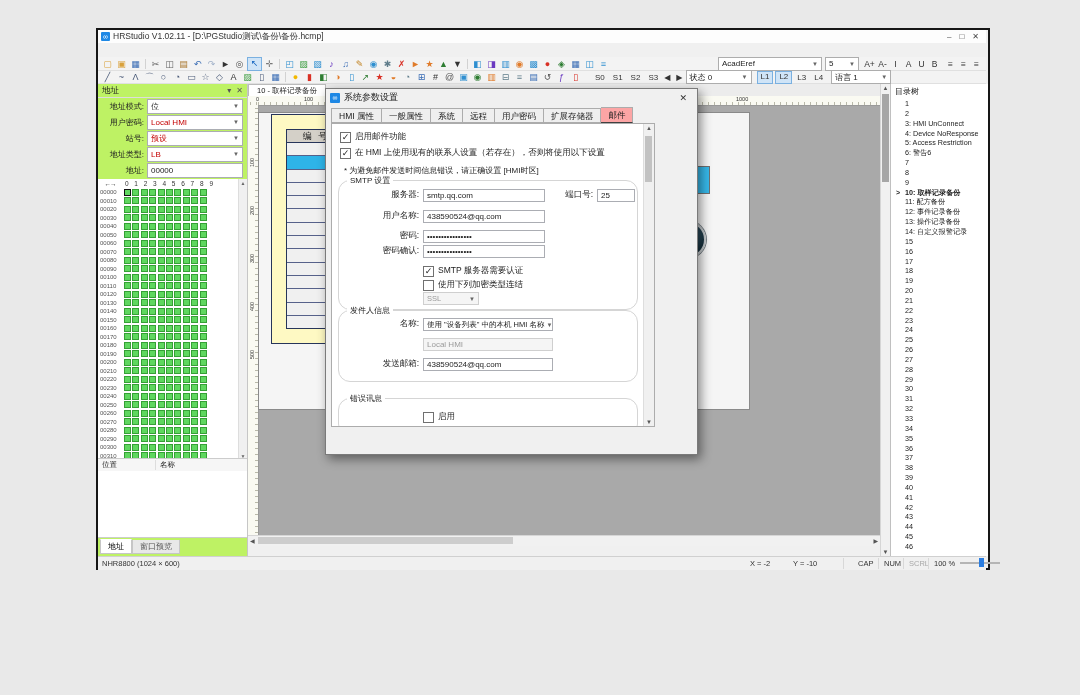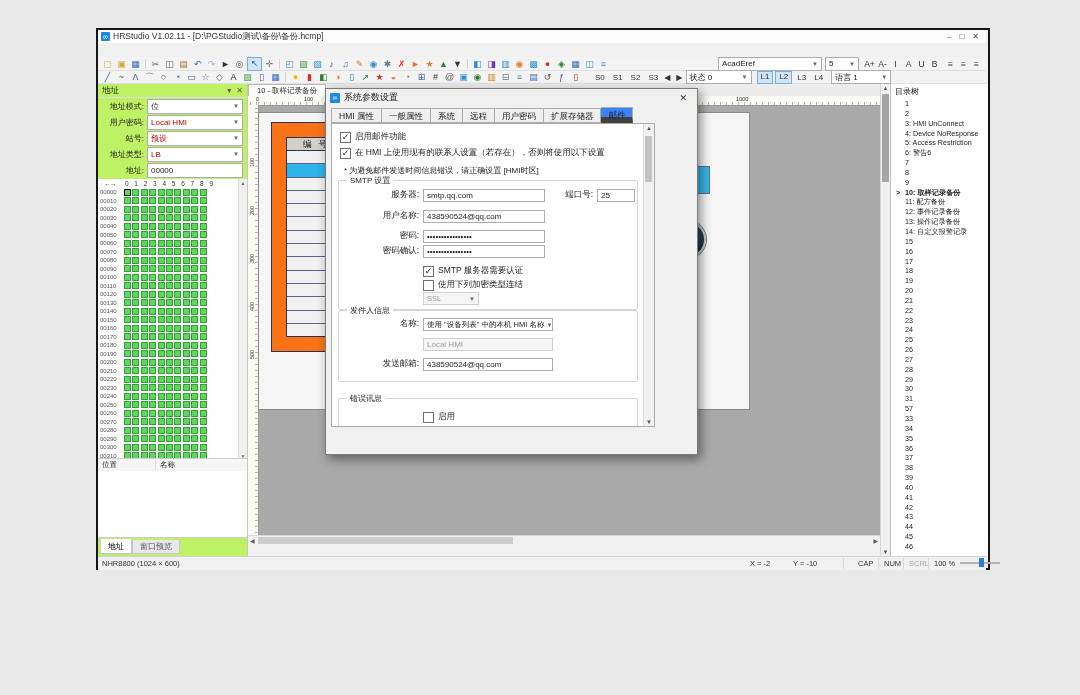--- a/index.html
+++ b/index.html
@@ -62,21 +62,21 @@
   .canvas{left:248px;top:84px;width:632px;height:461px;background:#a9a9a9}
   .ctabs{position:absolute;left:0;top:0;width:632px;height:12px;background:#ececec;border-bottom:1px solid #cfcfcf;display:flex}
   .ctab{background:#fff;border:1px solid #bbb;border-bottom:none;font-size:7.5px;line-height:11px;padding:0 8px;white-space:nowrap}
   .hruler{position:absolute;left:0;top:12px;width:632px;height:9px;background:#fafaf2;border-bottom:1px solid #9a9a9a;
           background-image:repeating-linear-gradient(to right,#b9b9a9 0 1px,transparent 1px 6px);background-position:10px bottom;background-size:100% 3px;background-repeat:repeat-x}
   .hruler .tick{position:absolute;top:0;font-size:5.5px;color:#333}
   .vruler{position:absolute;left:0;top:21px;width:10px;height:430px;background:#fafaf2;border-right:1px solid #9a9a9a;
           background-image:repeating-linear-gradient(to bottom,#b9b9a9 0 1px,transparent 1px 6px);background-position:right 7px;background-size:3px 100%;background-repeat:repeat-y}
   .vruler .tick{position:absolute;left:1px;font-size:5.5px;color:#333;transform:rotate(-90deg);transform-origin:left top}
   .cwhite{position:absolute;left:10px;top:28px;width:490px;height:296px;background:#f5f5f5;border:1px solid #8a8a8a}
-  .numtable{position:absolute;left:23px;top:38px;width:60px;background:#f97316;border:1px solid #27355a;padding:14px}
+  .numtable{position:absolute;left:23px;top:30px;width:60px;background:#fef9c3;border:1px solid #27355a;padding:14px}
   .numtable .inner{border:1px solid #27355a}
   .nth{height:12px;background:#d4d0c8;border-bottom:1px solid #27355a;font-size:9px;line-height:12px;text-align:center;color:#222;letter-spacing:2px}
   .ntr{height:12.3px;background:#f0f0f0;border-bottom:1px solid #56618a;font-size:9.5px;line-height:12px;text-align:right;padding-right:5px;color:#2b35c8}
   .ntr:last-child{border-bottom:none}
   .ntr.sel{background:#2eb4e8}
   .bluerect{position:absolute;left:420px;top:82px;width:40px;height:26px;background:#36b7e8;border:1px solid #6f6f6f}
   .circlebtn{position:absolute;left:421px;top:137px;width:33px;height:33px;border-radius:50%;
              background:radial-gradient(circle at 42% 32%,#4b7286,#16303d 72%);border:2px solid #c2c7ca;box-shadow:0 0 0 1px #737d83}
   .hscroll{position:absolute;left:0;top:451px;width:632px;height:10px;background:#f1f1f1;border-top:1px solid #d6d6d6}
   .hscroll .la{position:absolute;left:2px;top:1px;font-size:6px;color:#555}
@@ -105,30 +105,30 @@
   .dim{color:#a8a8a8}
 
   
   .dialog{left:325px;top:88px;width:373px;height:367px;background:#f0f0f0;border:1px solid #7a7a7a;box-shadow:3px 4px 10px rgba(0,0,0,.45);z-index:30}
   .dtitle{height:17px;display:flex;align-items:center;padding:0 4px;font-size:9px}
   .dtitle .dicon{width:10px;height:10px;background:#1e88e5;border-radius:1px;color:#fff;font-size:7px;line-height:10px;text-align:center;margin-right:4px}
   .dtitle .dclose{margin-left:auto;font-size:9px;color:#333;padding:0 6px}
   .dtabs{position:absolute;left:5px;top:19px;height:15px;display:flex;font-size:8.5px}
   .dtab{padding:0 7px;line-height:14px;border:1px solid #acacac;border-left:none;background:#efefef;white-space:nowrap}
   .dtab:first-child{border-left:1px solid #acacac}
-  .dtab.on{background:#3b82f6;border-bottom:6px solid #404040;position:relative;z-index:2;line-height:15px;margin-top:-1px}
+  .dtab.on{background:#fca5a5;border-bottom:1px solid #404040;position:relative;z-index:2;line-height:15px;margin-top:-1px}
   .dcontent{position:absolute;left:5px;top:34px;width:322px;height:302px;background:#fff;border:1px solid #acacac;overflow:hidden}
   .dsb{position:absolute;right:0;top:0;bottom:0;width:10px;background:#f0f0f0;border-left:1px solid #ddd}
   .dsb .ua{position:absolute;top:1px;left:0;right:0;text-align:center;font-size:6px;color:#555}
   .dsb .da{position:absolute;bottom:1px;left:0;right:0;text-align:center;font-size:6px;color:#555}
   .dsb .thumb{position:absolute;left:1px;top:12px;width:7px;height:46px;background:#c2c2c2}
   .cb{position:absolute;display:flex;align-items:center;gap:4px;font-size:8.5px;white-space:nowrap}
   .cbbox{width:9px;height:9px;border:1px solid #707070;background:#fff;font-size:9px;line-height:8px;text-align:center;color:#1a1a1a;flex:0 0 auto}
   .note{position:absolute;font-size:8px;color:#222;white-space:nowrap}
-  .group{position:absolute;border:1px solid #d5d5d5;border-radius:2px}
+  .group{position:absolute;border:1px solid #d5d5d5;border-radius:12px}
   .gtitle{position:absolute;top:-6px;left:8px;background:#fff;padding:0 3px;font-size:8px;white-space:nowrap}
   .drow{position:absolute;display:flex;align-items:flex-start;font-size:8.5px}
   .dlab{width:80px;text-align:right;margin-right:4px;white-space:nowrap}
   .dinput{height:13px;background:#fff;border:1px solid #abadb3;font-size:8px;line-height:12px;padding:0 3px;box-sizing:border-box;white-space:nowrap;overflow:hidden}
   .dselect{height:13px;background:#fff;border:1px solid #abadb3;font-size:7.5px;line-height:12px;padding:0 3px;box-sizing:border-box;display:flex;align-items:center;white-space:nowrap;overflow:hidden}
   .dselect .arr{margin-left:auto;font-size:6px;color:#666;padding-left:2px}
   .disabled{background:#f5f5f5!important;color:#9a9a9a;border-color:#cfcfcf!important}
   .dbtns{position:absolute;left:0;right:0;bottom:0;height:30px}
   .btn{position:absolute;height:14px;background:#e1e1e1;border:1px solid #adadad;font-size:8.5px;line-height:13px;text-align:center;box-sizing:border-box}
   .btn.focus{border:1px solid #0078d7}
@@ -851,21 +851,21 @@
         <div class="titem">22</div>
         <div class="titem">23</div>
         <div class="titem">24</div>
         <div class="titem">25</div>
         <div class="titem">26</div>
         <div class="titem">27</div>
         <div class="titem">28</div>
         <div class="titem">29</div>
         <div class="titem">30</div>
         <div class="titem">31</div>
-        <div class="titem">57</div>
+        <div class="titem">32</div>
         <div class="titem">33</div>
         <div class="titem">34</div>
         <div class="titem">35</div>
         <div class="titem">36</div>
         <div class="titem">37</div>
         <div class="titem">38</div>
         <div class="titem">39</div>
         <div class="titem">40</div>
         <div class="titem">41</div>
         <div class="titem">42</div>

